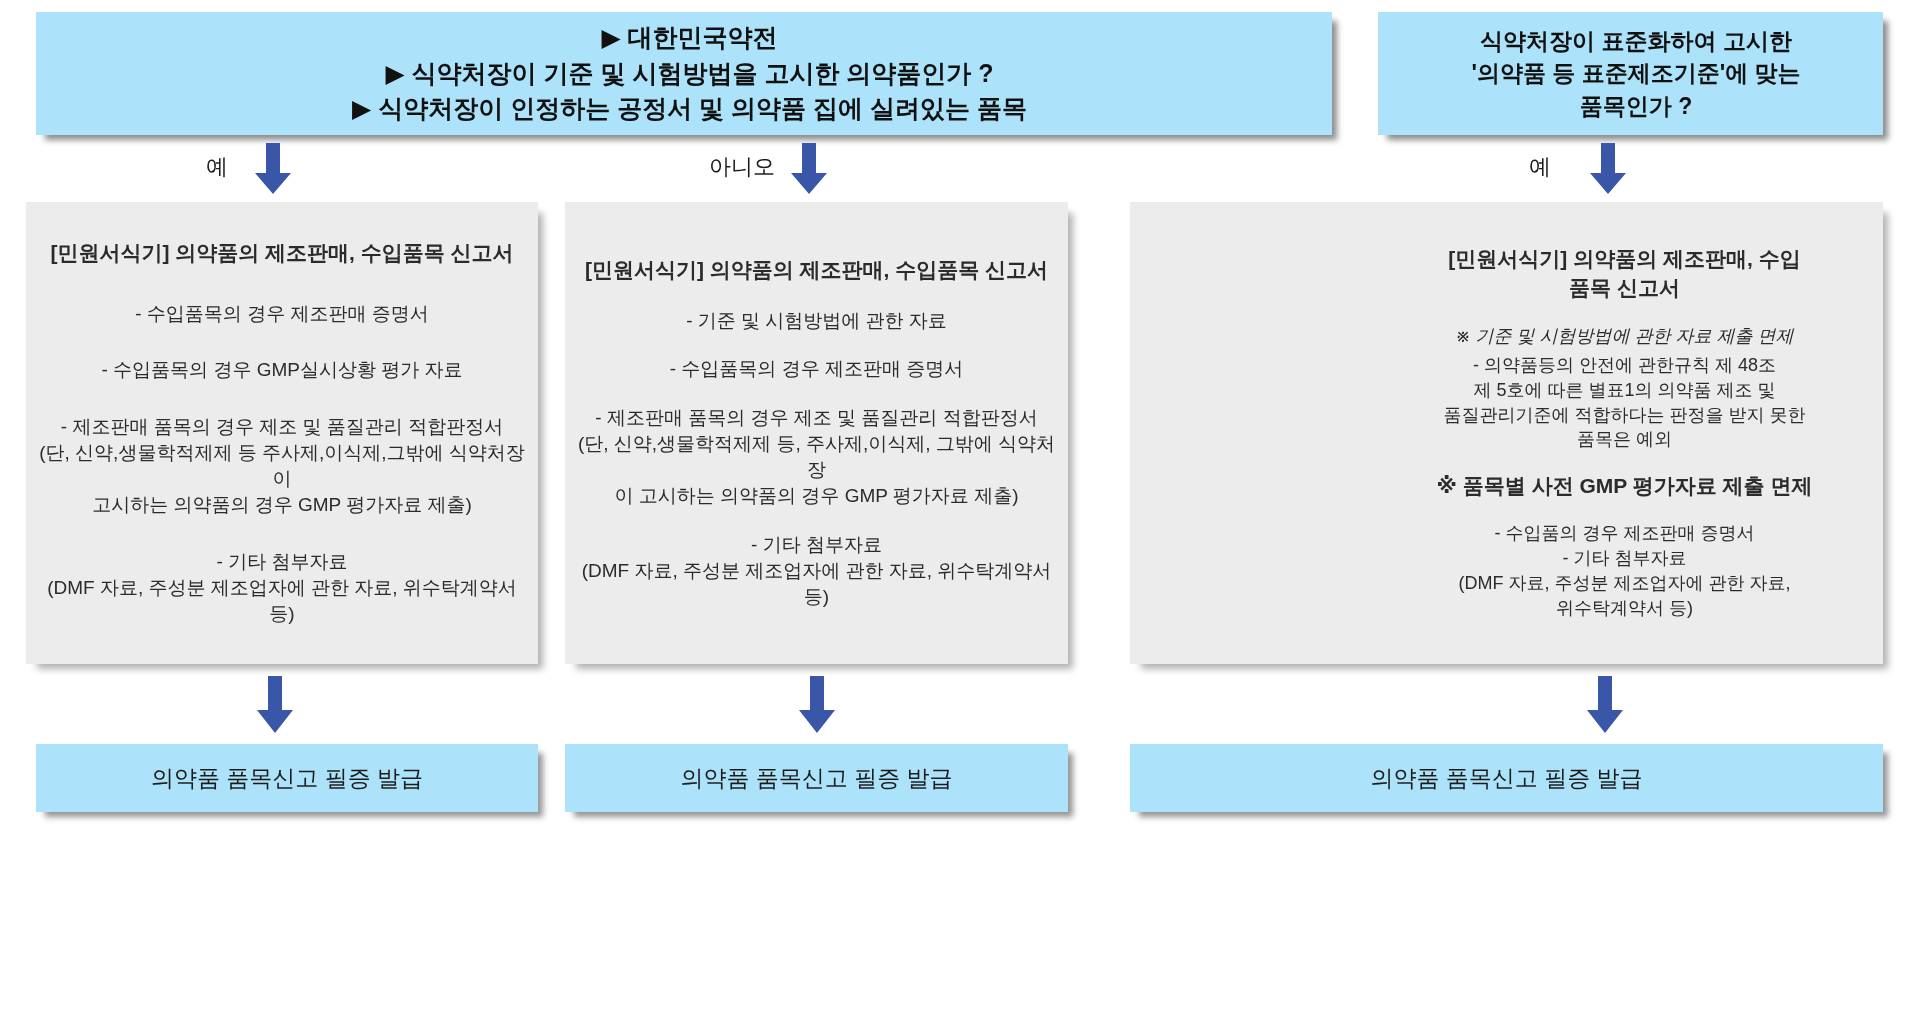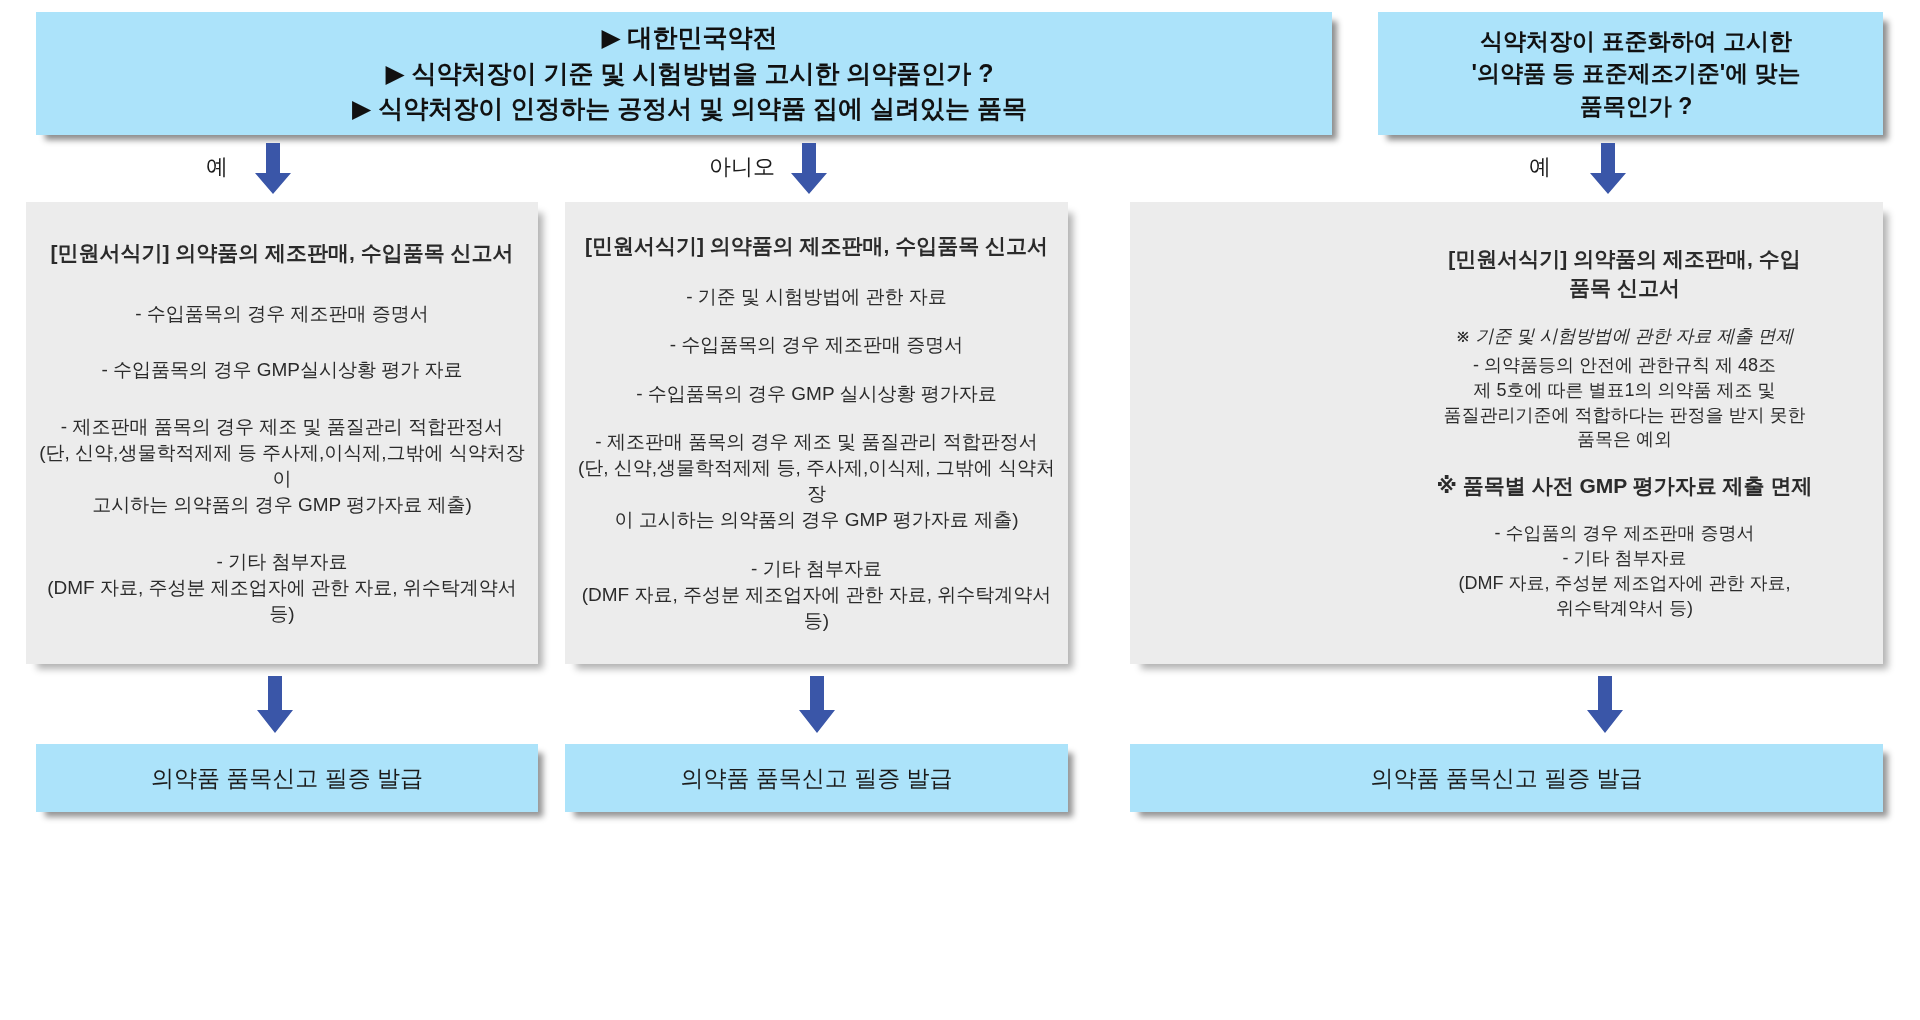--- a/index.html
+++ b/index.html
@@ -121,21 +121,20 @@
 (단, 신약,생물학적제제 등 주사제,이식제,그밖에 식약처장이
 고시하는 의약품의 경우 GMP 평가자료 제출)</div>
     <div class="cb-para">- 기타 첨부자료
 (DMF 자료, 주성분 제조업자에 관한 자료, 위수탁계약서 등)</div>
   </div>
 
   <div class="content-box" style="left:565px;top:202px;width:503px;height:462px;font-size:19px;">
     <div class="cb-title" style="font-size:21px;margin-bottom:24px;">[민원서식기] 의약품의 제조판매, 수입품목 신고서</div>
     <div class="cb-para" style="margin-bottom:22px;">- 기준 및 시험방법에 관한 자료</div>
     <div class="cb-para" style="margin-bottom:22px;">- 수입품목의 경우 제조판매 증명서</div>
-    <div class="cb-para" style="margin-bottom:22px;">- 수입품목의 경우 GMP 실시상황 평가자료</div>
     <div class="cb-para" style="margin-bottom:22px;">- 제조판매 품목의 경우 제조 및 품질관리 적합판정서
 (단, 신약,생물학적제제 등, 주사제,이식제, 그밖에 식약처장
 이 고시하는 의약품의 경우 GMP 평가자료 제출)</div>
     <div class="cb-para">- 기타 첨부자료
 (DMF 자료, 주성분 제조업자에 관한 자료, 위수탁계약서 등)</div>
   </div>
 
   <div class="content-box" style="left:1130px;top:202px;width:753px;height:462px;font-size:18px;padding-left:248px;padding-right:12px;">
     <div class="cb-title" style="font-size:21px;margin-bottom:22px;white-space:pre-line;">[민원서식기] 의약품의 제조판매, 수입
 품목 신고서</div>

